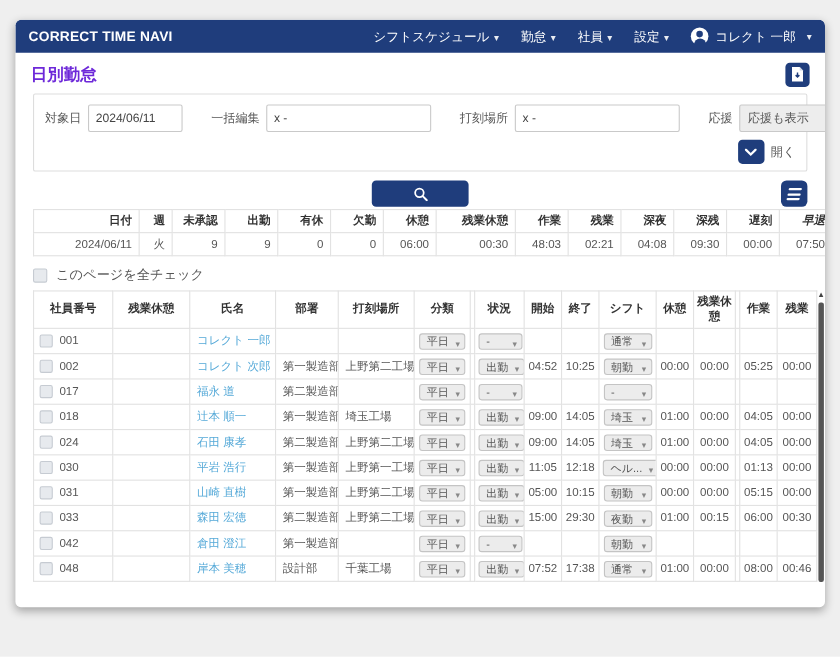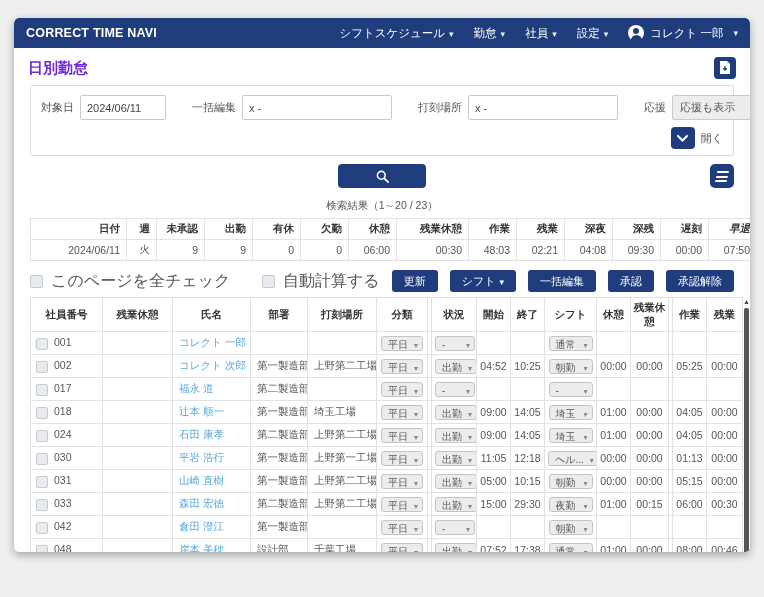--- a/index.html
+++ b/index.html
@@ -65,21 +65,21 @@
   .summary-table{width:calc(100% - 32px);margin:0 16px;}
   .summary-table th,.summary-table td{border:1px solid var(--cell-border);font-size:10.5px;
     padding:3px 6px;text-align:right;white-space:nowrap;overflow:hidden;}
   .summary-table th{color:#333;font-weight:bold;height:20px;}
   .summary-table td{color:var(--txt);height:20px;}
   
   .toolbar{display:flex;align-items:center;justify-content:space-between;margin:9px 16px 5px;}
   .tb-left,.tb-right{display:flex;align-items:center;gap:8px;}
   .cb{width:13px;height:13px;background:#e7eaee;border:1px solid #c6cbd2;border-radius:2px;
     display:inline-block;flex:0 0 auto;cursor:pointer;vertical-align:middle;}
-  .tb-label{font-size:16px;color:#555;white-space:nowrap;}
+  .tb-label{font-size:12px;color:#555;white-space:nowrap;}
   .tb-btn{height:22px;background:var(--navy);color:#fff;border:none;border-radius:3px;
     font-size:11px;padding:0 12px;cursor:pointer;white-space:nowrap;font-family:inherit;}
   .tb-btn.caret::after{content:"▾";font-size:9px;margin-left:4px;}
   .tb-right .tb-btn{margin-left:4px;}
   
   .table-area{display:flex;align-items:stretch;margin:0 16px;}
   .main-table{flex:1;width:calc(100% - 9px);}
   .main-table th{border:1px solid var(--cell-border);font-size:10.5px;color:#333;font-weight:bold;
     height:34px;text-align:center;vertical-align:middle;padding:1px 2px;line-height:1.25;background:#fff;}
   .main-table td{border:1px solid var(--cell-border);font-size:10.5px;color:var(--txt);
@@ -171,21 +171,20 @@
     </button>
     <button class="sq-btn menu-btn">
       <span class="hamb">
           <i></i>
           <i></i>
           <i></i>
         </span>
     </button>
   </div>
 
-  <div class="results-caption">検索結果（1～20 / 23）</div>
 
   <table class="summary-table">
     <thead>
         <tr id="summary-head">
           <th style="width: 96px;">日付</th>
           <th style="width: 30px;">週</th>
           <th style="width: 48px;">未承認</th>
           <th style="width: 48px;">出勤</th>
           <th style="width: 48px;">有休</th>
           <th style="width: 48px;">欠勤</th>
@@ -217,29 +216,20 @@
           <td>07:50</td>
         </tr>
       </tbody>
   </table>
 
   <div class="toolbar">
     <div class="tb-left">
       <span class="cb"></span>
       <span class="tb-label">このページを全チェック</span>
     </div>
-    <div class="tb-right">
-      <span class="cb"></span>
-      <span class="tb-label">自動計算する</span>
-      <button class="tb-btn">更新</button>
-      <button class="tb-btn caret">シフト</button>
-      <button class="tb-btn">一括編集</button>
-      <button class="tb-btn">承認</button>
-      <button class="tb-btn">承認解除</button>
-    </div>
   </div>
 
   <div class="table-area">
     <table class="main-table">
       <colgroup id="main-cols">
           <col style="width: 72px;">
           <col style="width: 70px;">
           <col style="width: 78px;">
           <col style="width: 57px;">
           <col style="width: 69px;">

